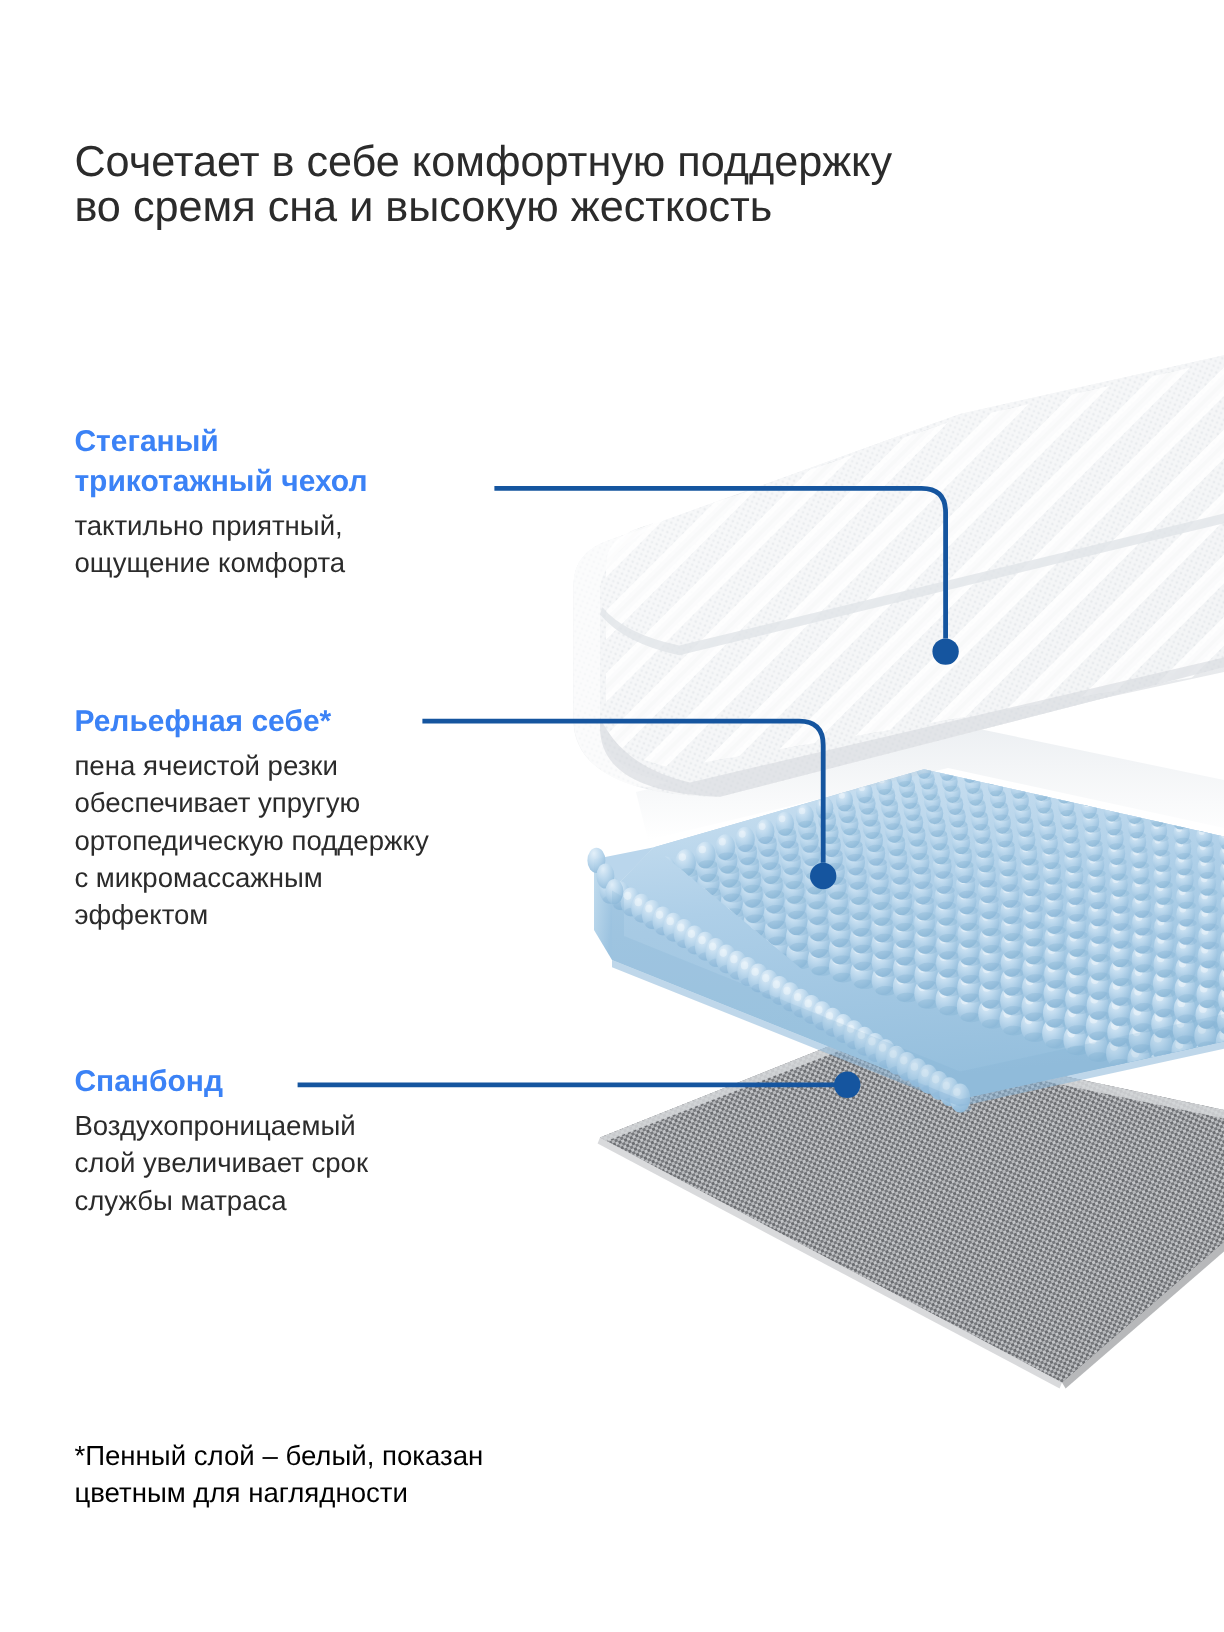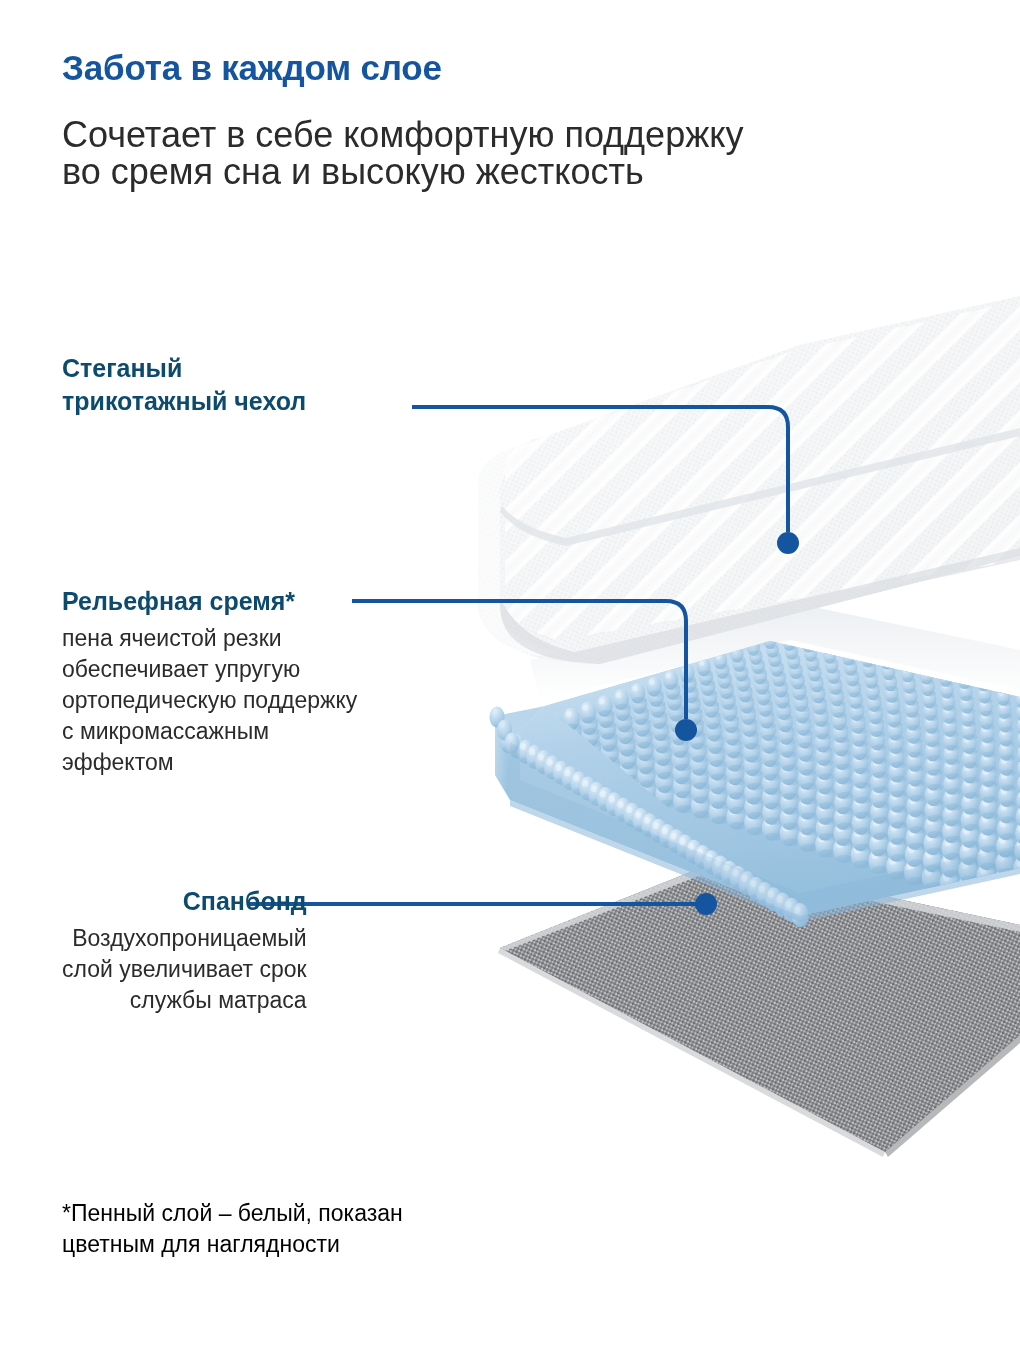--- a/index.html
+++ b/index.html
@@ -19,30 +19,30 @@
   }
   .subheadline {
     position:absolute; left:62px; top:116px;
     font-size:36px; line-height:37px; color:#2b2b2b;
     white-space:pre-line;
   }
 
   
   .callout { position:absolute; }
   .callout .title {
-    font-size:25px; font-weight:bold; color:#0c4a6e;
+    font-size:25px; font-weight:bold; color:#3b82f6;
     line-height:33px; white-space:pre-line;
   }
   .callout .desc {
     font-size:23px; line-height:31px; color:#2b2b2b;
     white-space:pre-line; margin-top:5px;
   }
   #callout-cover { left:62px; top:352px; }
   #callout-foam  { left:62px; top:585px; }
-  #callout-span  { left:62px; top:885px;text-align:right; }
+  #callout-span  { left:62px; top:885px; }
 
   .footnote {
     position:absolute; left:62px; top:1198px;
     font-size:23px; line-height:31px; color:#000000;
     white-space:pre-line;
   }
 
   
   #artwork { position:absolute; left:0; top:0; width:1020px; height:1360px; }
 </style>
@@ -1522,31 +1522,32 @@
 
       <path d="M248,904 L703,904"></path>
     </g>
     <g fill="#15559f">
       <circle cx="788" cy="543" r="11"></circle>
       <circle cx="686" cy="730" r="11"></circle>
       <circle cx="706" cy="904" r="11"></circle>
     </g>
   </svg>
 
-  <div class="headline">Забота в каждом слое</div>
   <div class="subheadline">Сочетает в себе комфортную поддержку
 во сремя сна и высокую жесткость</div>
 
   <div class="callout" id="callout-cover">
     <div class="title">Стеганый
 трикотажный чехол</div>
+    <div class="desc">тактильно приятный,
+ощущение комфорта</div>
   </div>
 
   <div class="callout" id="callout-foam">
-    <div class="title">Рельефная сремя*</div>
+    <div class="title">Рельефная себе*</div>
     <div class="desc">пена ячеистой резки
 обеспечивает упругую
 ортопедическую поддержку
 с микромассажным
 эффектом</div>
   </div>
 
   <div class="callout" id="callout-span">
     <div class="title">Спанбонд</div>
     <div class="desc">Воздухопроницаемый

